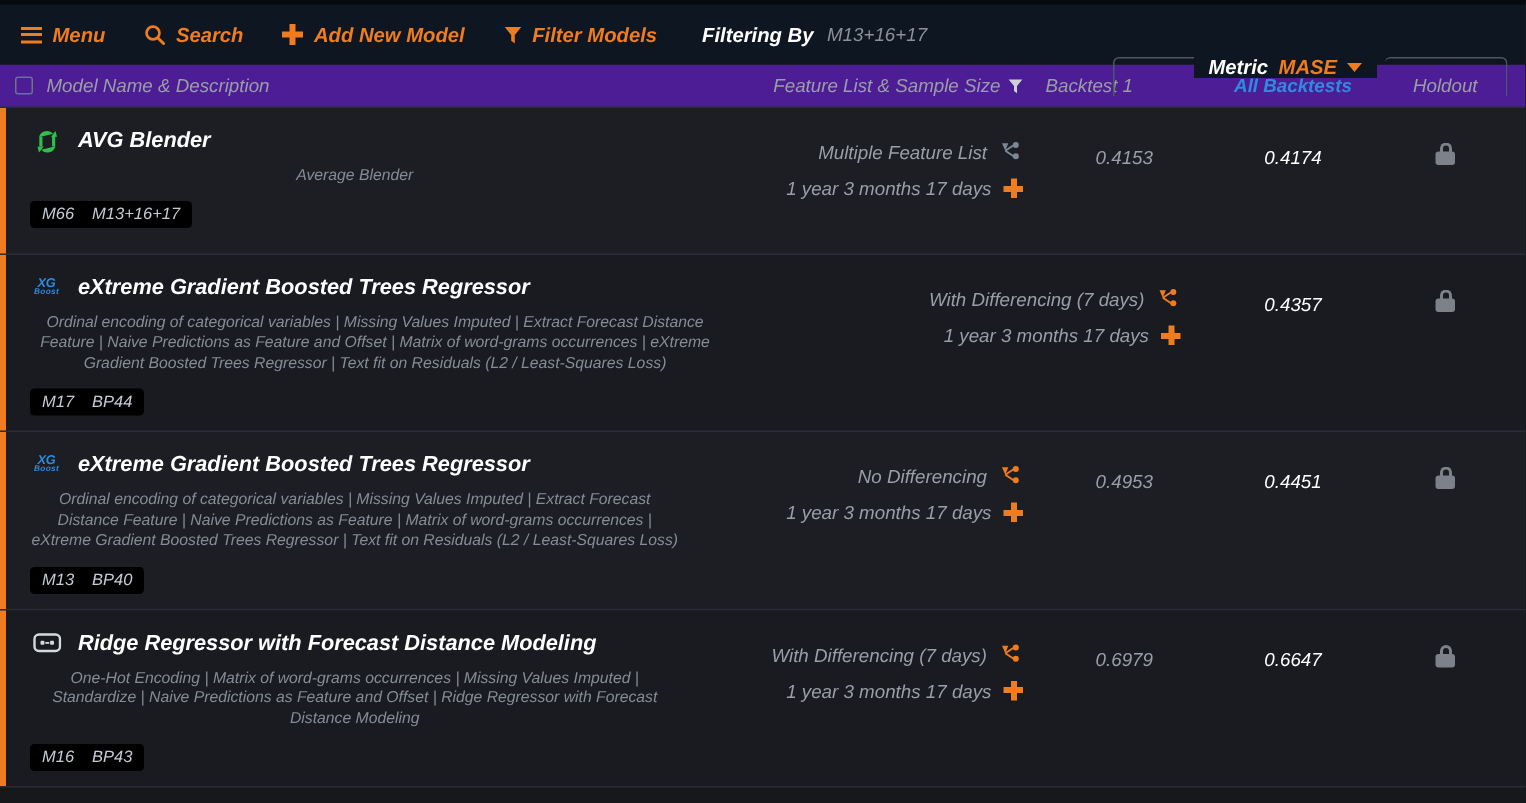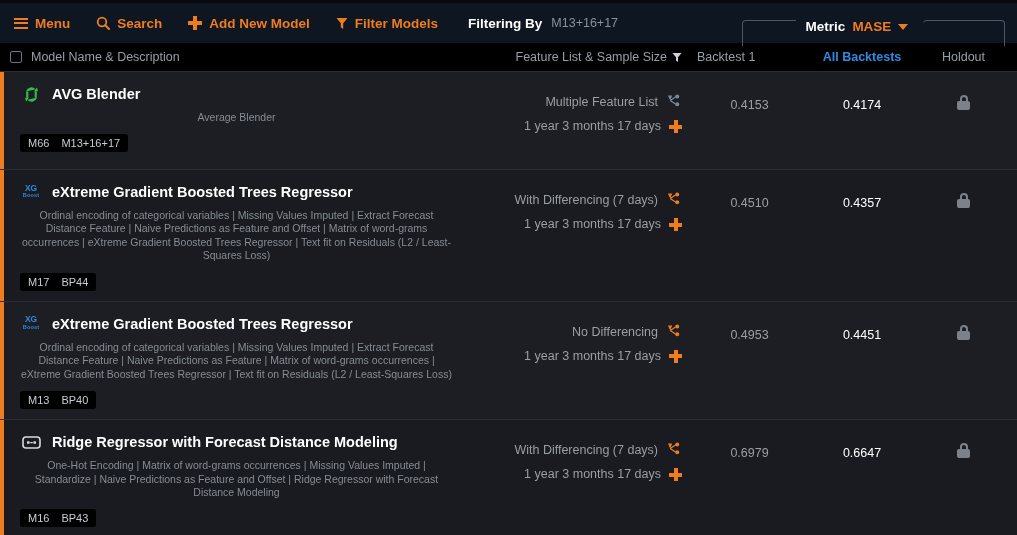--- a/index.html
+++ b/index.html
@@ -10,20 +10,21 @@
     background: #16181c;
     font-family: "Liberation Sans", sans-serif;
     overflow: hidden;
   }
 
   #app {
     width: 1017px;
     height: 408px;
     position: relative;
     background: #16181c;
+    font-style: italic;
   }
 
   
   .topbar {
     height: 43px;
     background: #0d1621;
     display: flex;
     align-items: center;
     padding: 0 14px;
     position: relative;
@@ -66,21 +67,21 @@
   .filtering-label {
     color: #ffffff; font-size: 13.5px; font-weight: bold;
     margin-left: 4px; margin-right: 9px; white-space: nowrap;
   }
   .filtering-value {
     color: #8b9199; font-size: 12.5px; white-space: nowrap;
   }
 
   .metric-zone {
     position: absolute;
-    right: 0; top: 3px;
+    right: 0; top: 21px;
     height: 40px;
     width: 320px;
     display: flex;
     align-items: center;
     justify-content: center;
   }
   .seg-left, .seg-right {
     position: absolute;
     top: 14px;
     height: 26px;
@@ -103,21 +104,21 @@
     width: 0; height: 0;
     border-left: 5px solid transparent;
     border-right: 5px solid transparent;
     border-top: 6px solid #f07c20;
     margin-top: 2px;
   }
 
   
   .thead {
     height: 29px;
-    background: #000000;
+    background: #4c1d95;
     display: flex;
     align-items: center;
     border-bottom: 1px solid #2a2d33;
     font-size: 12.5px;
     color: #9a9ea6;
   }
   .th-check { width: 26px; display: flex; justify-content: center; align-items: center; padding-left: 6px;}
   .checkbox {
     width: 12px; height: 12px;
     border: 1px solid #6d7480;
@@ -193,21 +194,21 @@
     text-align: right;
     color: #9a9ea6;
     font-size: 12.5px;
   }
   .feat-line {
     display: flex; align-items: center; justify-content: flex-end; gap: 9px;
     margin-bottom: 9px;
     white-space: nowrap;
   }
   .sample-line {
-    display: flex; align-items: flex-end; justify-content: flex-end; gap: 8px;
+    display: flex; align-items: flex-start; justify-content: flex-end; gap: 8px;
     white-space: nowrap;
   }
   .plus-sm {
     width: 13px; height: 13px; position: relative; display: inline-block; flex:none;
   }
   .plus-sm:before, .plus-sm:after { content:""; position:absolute; background:#f07c20; }
   .plus-sm:before { left: 4.5px; top: 0; width: 4px; height: 13px; }
   .plus-sm:after  { top: 4.5px; left: 0; width: 13px; height: 4px; }
 
   .cell-b1 {
@@ -384,21 +385,20 @@
                 <path d="M1 1.5 L5.2 1.5 L3.2 6.5 Z" fill="#f07c20"></path>
                 <circle cx="10.2" cy="2.6" r="2" fill="#f07c20"></circle>
                 <circle cx="10.2" cy="10.2" r="2" fill="#f07c20"></circle>
               </svg></span>
       </div>
       <div class="sample-line">
         <span>1 year 3 months 17 days</span>
         <span class="plus-sm"></span>
       </div>
     </div>
-    <div class="cell-b1">0.4510</div>
     <div class="cell-all">0.4357</div>
     <div class="cell-hold">
       <span class="lock">
         <span class="shackle"></span>
             <span class="body"></span>
       </span>
     </div>
   </div>
 
   <div class="row">

